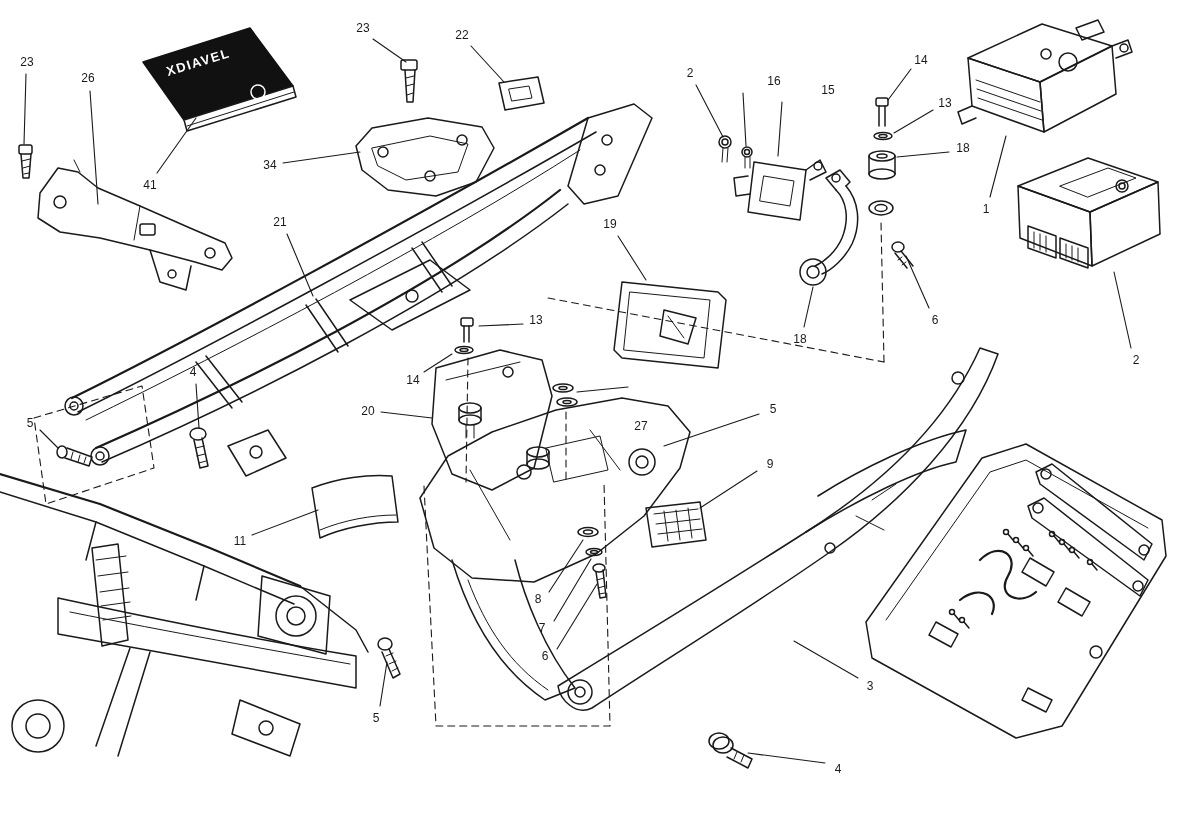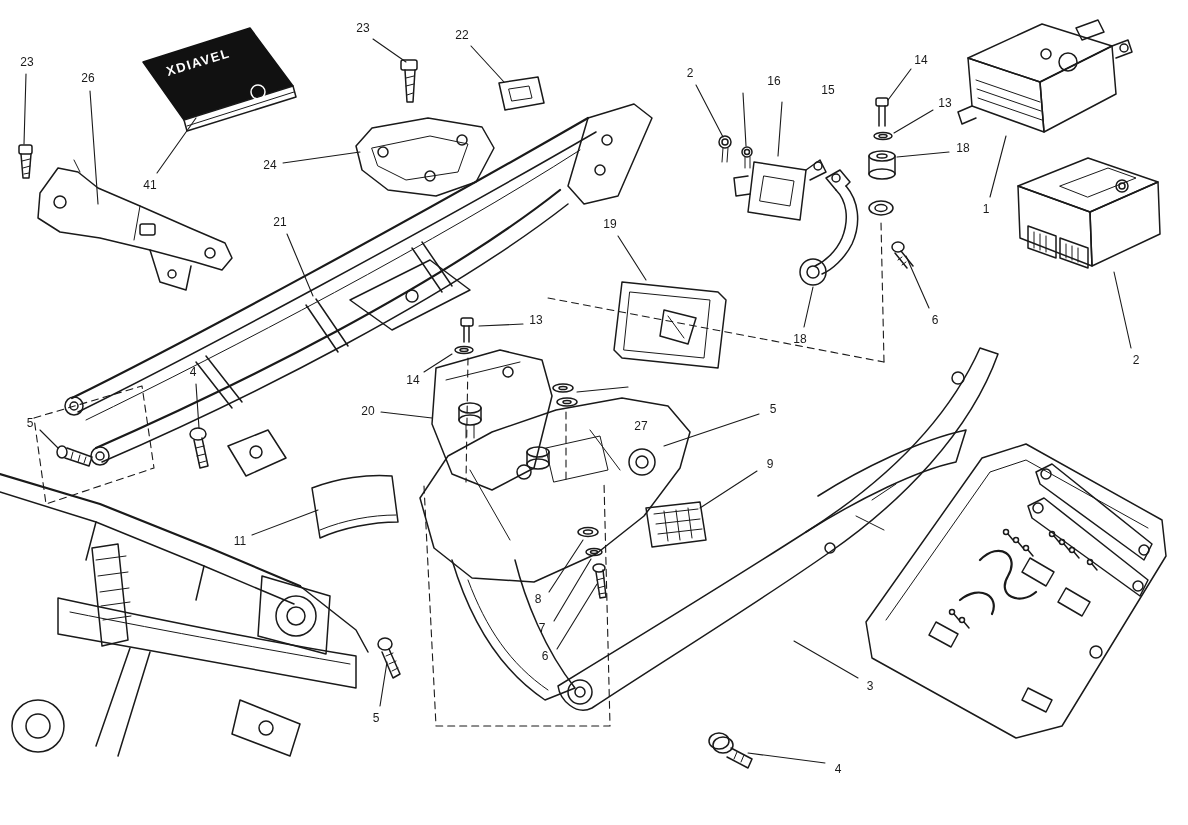--- a/index.html
+++ b/index.html
@@ -375,21 +375,21 @@
         </g>
     </g>
   </svg>
 
   <div id="callout-layer">
       <div class="callout" style="left: 27px; top: 62px;">23</div>
       <div class="callout" style="left: 88px; top: 78px;">26</div>
       <div class="callout" style="left: 150px; top: 185px;">41</div>
       <div class="callout" style="left: 363px; top: 28px;">23</div>
       <div class="callout" style="left: 462px; top: 35px;">22</div>
-      <div class="callout" style="left: 270px; top: 165px;">24</div>
+      <div class="callout" style="left: 270px; top: 165px;">34</div>
       <div class="callout" style="left: 280px; top: 222px;">21</div>
       <div class="callout" style="left: 690px; top: 73px;">2</div>
       <div class="callout" style="left: 740px; top: 81px; margin-left: 34px;">16</div>
       <div class="callout" style="left: 828px; top: 90px;">15</div>
       <div class="callout" style="left: 921px; top: 60px;">14</div>
       <div class="callout" style="left: 945px; top: 103px;">13</div>
       <div class="callout" style="left: 963px; top: 148px;">18</div>
       <div class="callout" style="left: 610px; top: 224px;">19</div>
       <div class="callout" style="left: 800px; top: 339px;">18</div>
       <div class="callout" style="left: 935px; top: 320px;">6</div>

